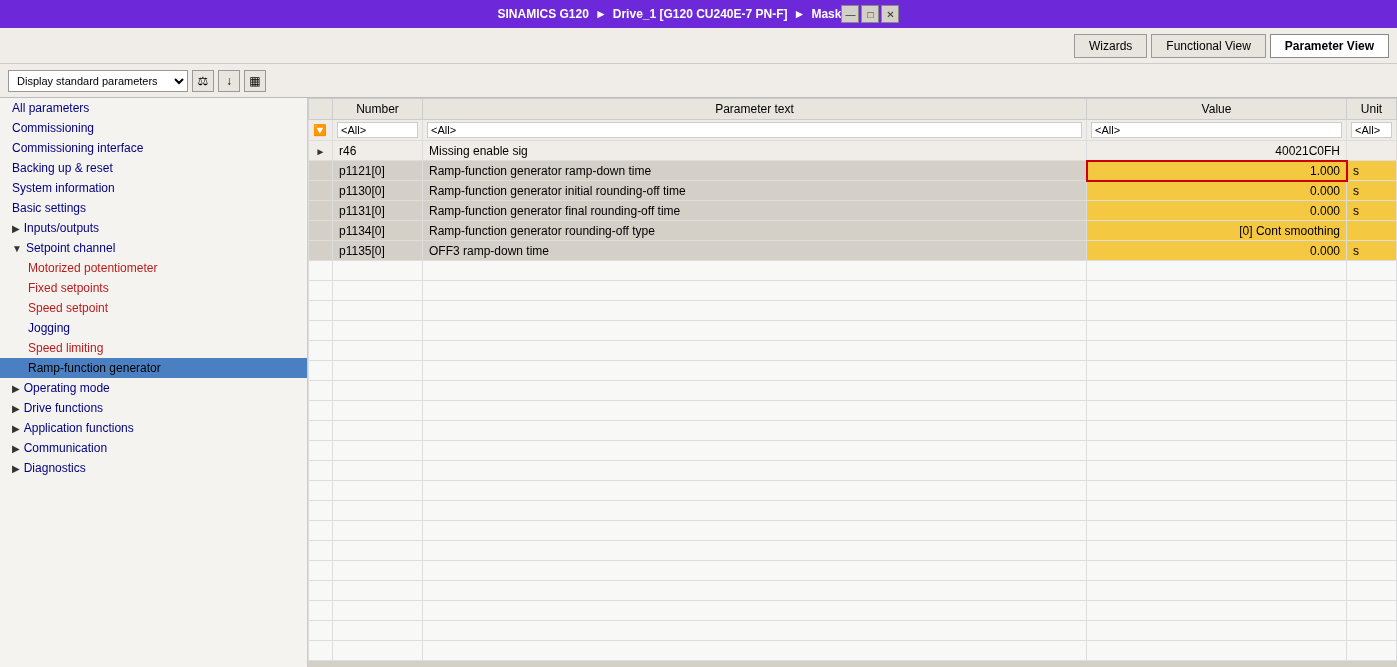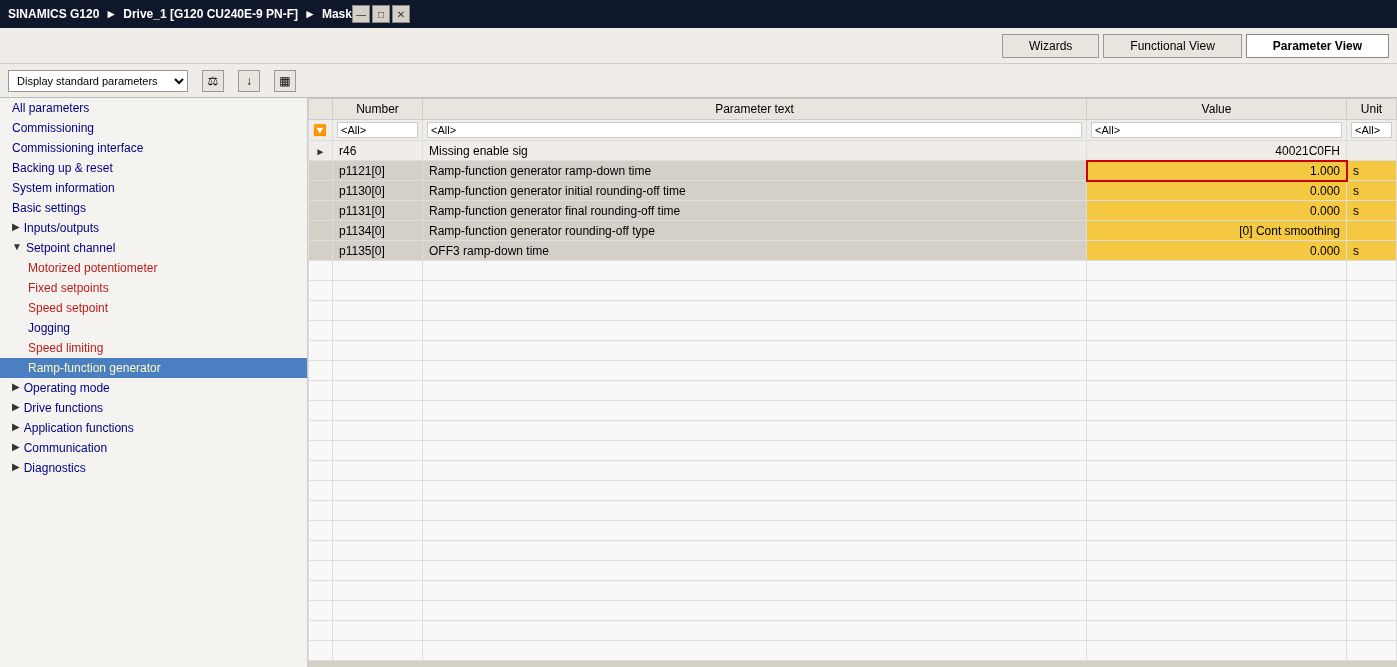--- a/index.html
+++ b/index.html
@@ -1,25 +1,25 @@
 <!DOCTYPE html>
 <html><head>
   <meta charset="utf-8">
   <style>
     * { margin: 0; padding: 0; box-sizing: border-box; }
     body { font-family: Arial, sans-serif; font-size: 12px; background: #d4d0c8; width: 1397px; height: 667px; overflow: hidden; }
 
     
     .title-bar {
-      background: #0f172a;
+      background: #6d28d9;
       height: 28px;
       display: flex;
       align-items: center;
       padding: 0 8px;
-      justify-content: flex-start;
+      justify-content: center;
     }
     .title-bar-left {
       display: flex;
       align-items: center;
       color: white;
       font-size: 12px;
       font-weight: bold;
     }
     .title-bar-left span { color: white; }
     .title-bar-left .arrow { margin: 0 6px; color: white; }
@@ -41,21 +41,21 @@
       background: #f0ede8;
       height: 36px;
       display: flex;
       align-items: center;
       justify-content: flex-end;
       padding: 0 8px;
       border-bottom: 1px solid #ccc;
       gap: 4px;
     }
     .toolbar-btn {
-      padding: 3px 26px;
+      padding: 3px 14px;
       background: #e8e4de;
       border: 1px solid #999;
       font-size: 12px;
       cursor: pointer;
       height: 24px;
       display: flex; align-items: center;
     }
     .toolbar-btn.active {
       background: white;
       font-weight: bold;
@@ -63,21 +63,21 @@
     }
 
     
     .toolbar2 {
       background: #f0ede8;
       height: 34px;
       display: flex;
       align-items: center;
       padding: 0 8px;
       border-bottom: 1px solid #bbb;
-      gap: 14px;
+      gap: 4px;
     }
     .dropdown-select {
       height: 22px;
       font-size: 11px;
       border: 1px solid #999;
       background: white;
       padding: 0 4px;
       min-width: 180px;
     }
     .toolbar2-icon {
@@ -101,38 +101,38 @@
       border-right: 1px solid #ccc;
       overflow-y: auto;
       flex-shrink: 0;
     }
     .sidebar-item {
       padding: 3px 8px 3px 12px;
       cursor: pointer;
       font-size: 12px;
       color: #000080;
       display: flex;
-      align-items: flex-start;
+      align-items: center;
     }
     .sidebar-item.plain { color: #000080; }
     .sidebar-item.expandable { color: #000080; }
     .sidebar-item .expand-arrow {
       margin-right: 4px;
       font-size: 10px;
       color: #333;
     }
     .sidebar-child {
       padding: 3px 8px 3px 28px;
       cursor: pointer;
       font-size: 12px;
       color: #b91c1c;
     }
     .sidebar-child.active {
       background: #4a7fc1;
-      color: #fef9c3;
+      color: #000000;
     }
 
     
     .content-area {
       flex: 1;
       display: flex;
       flex-direction: column;
       overflow: hidden;
     }
 
@@ -196,21 +196,21 @@
 
     .row-empty td { background: #f8f8f6; height: 20px; }
   </style>
 </head>
 <body>
 
 <div class="title-bar">
   <div class="title-bar-left">
     <span>SINAMICS G120</span>
     <span class="arrow">►</span>
-    <span>Drive_1 [G120 CU240E-9 PN-F]</span>
+    <span>Drive_1 [G120 CU240E-7 PN-F]</span>
     <span class="arrow">►</span>
     <span>Mask</span>
   </div>
   <div class="title-bar-controls">
     <div class="title-bar-btn">—</div>
     <div class="title-bar-btn">□</div>
     <div class="title-bar-btn">✕</div>
   </div>
 </div>
 

